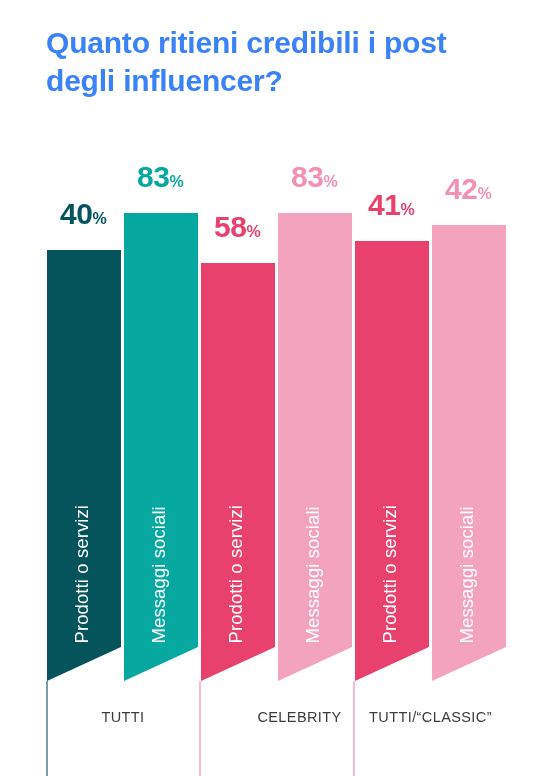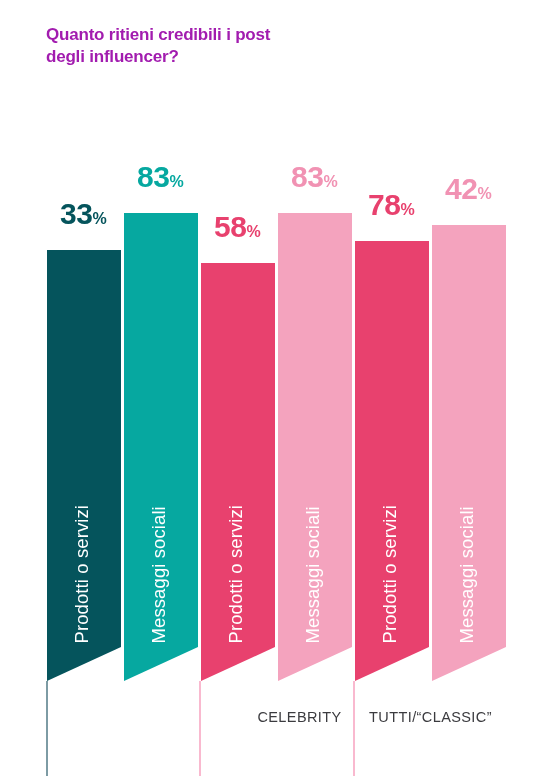--- a/index.html
+++ b/index.html
@@ -22,24 +22,24 @@
     height: 776px;
     background: #ffffff;
   }
 
   
   #chart-title {
     position: absolute;
     left: 46px;
     top: 24px;
     width: 470px;
-    font-size: 17px;
+    font-size: 30px;
     line-height: 1.28;
     font-weight: bold;
-    color: #a21caf;
+    color: #3b82f6;
     letter-spacing: -0.2px;
     white-space: pre-line;
   }
 
   
   #plot {
     position: absolute;
     left: 0;
     top: 0;
     width: 550px;
@@ -120,53 +120,54 @@
     <polygon points="355,241 429,241 429,647 355,681" fill="#e8416e"></polygon>
 
     <polygon points="432,225 506,225 506,647 432,681" fill="#f4a3be"></polygon>
   </svg>
 
   <div class="divider" style="left:46px; top:681px; height:95px; background:#7d9ba4;"></div>
   <div class="divider" style="left:199px; top:681px; height:95px; background:#f9b9cf;"></div>
   <div class="divider" style="left:353px; top:681px; height:95px; background:#f9b9cf;"></div>
 
   <div class="value-label" style="left:60px; top:199px; color:#05545c;">
-    <span class="num">33</span><span class="pct">%</span>
+    <span class="num">40</span><span class="pct">%</span>
   </div>
 
   <div class="value-label" style="left:137px; top:162px; color:#06a8a0;">
     <span class="num">83</span><span class="pct">%</span>
   </div>
 
   <div class="value-label" style="left:214px; top:212px; color:#e8416e;">
     <span class="num">58</span><span class="pct">%</span>
   </div>
 
   <div class="value-label" style="left:291px; top:162px; color:#f192b3;">
     <span class="num">83</span><span class="pct">%</span>
   </div>
 
   <div class="value-label" style="left:368px; top:190px; color:#e8416e;">
-    <span class="num">78</span><span class="pct">%</span>
+    <span class="num">41</span><span class="pct">%</span>
   </div>
 
   <div class="value-label" style="left:445px; top:174px; color:#f192b3;">
     <span class="num">42</span><span class="pct">%</span>
   </div>
 
   <div class="bar-label" style="left:91px; top:625px;">Prodotti o servizi</div>
 
   <div class="bar-label" style="left:168px; top:625px;">Messaggi sociali</div>
 
   <div class="bar-label" style="left:245px; top:625px;">Prodotti o servizi</div>
 
   <div class="bar-label" style="left:322px; top:625px;">Messaggi sociali</div>
 
   <div class="bar-label" style="left:399px; top:625px;">Prodotti o servizi</div>
 
   <div class="bar-label" style="left:476px; top:625px;">Messaggi sociali</div>
 
+  <div class="cat-label" style="left:47px; top:710px; width:152px;">TUTTI</div>
 
   <div class="cat-label" style="left:208px; top:710px; width:183px;">CELEBRITY</div>
 
   <div class="cat-label" style="left:354px; top:710px; width:153px;">TUTTI/“CLASSIC”</div>
 
 </div>
 
 </body></html>

